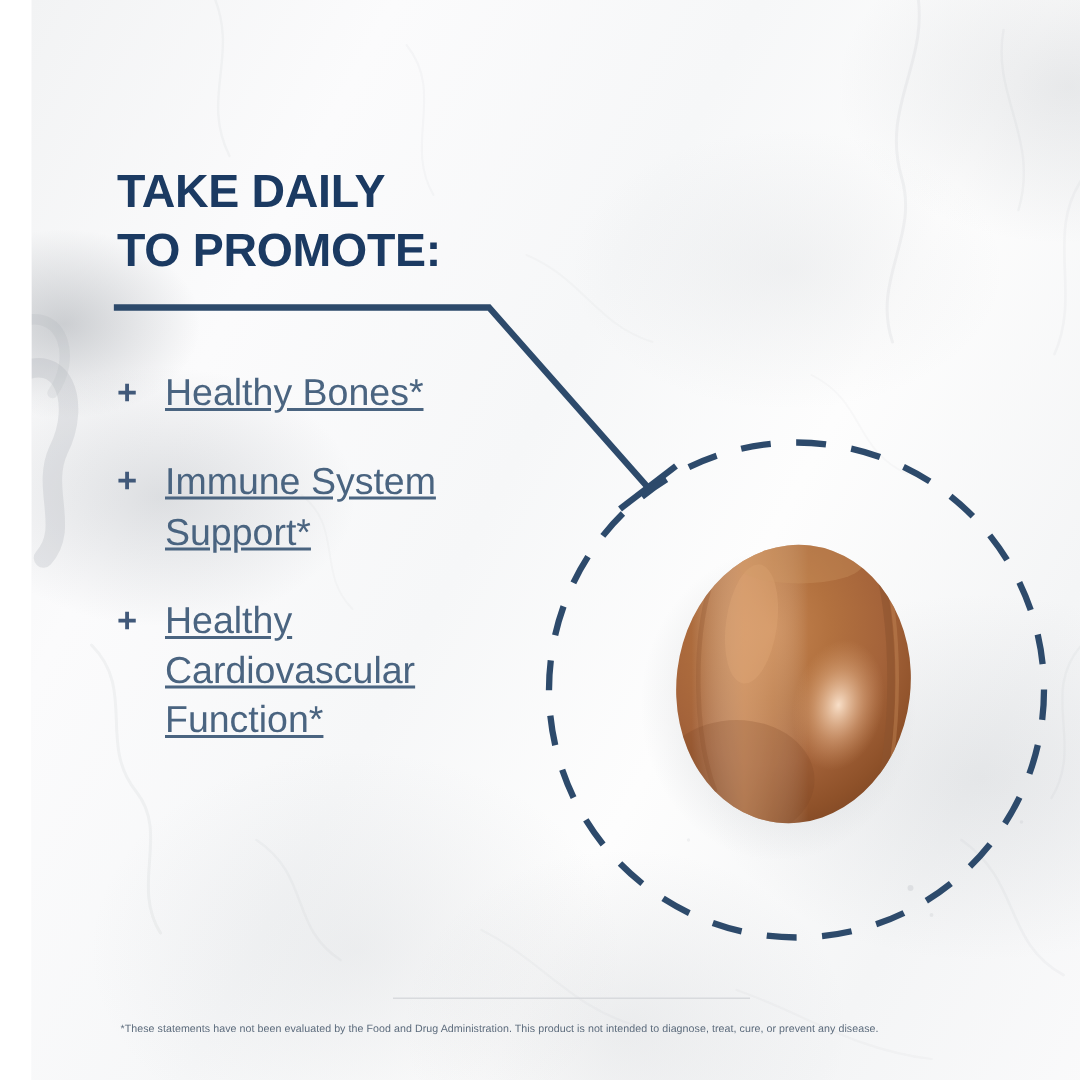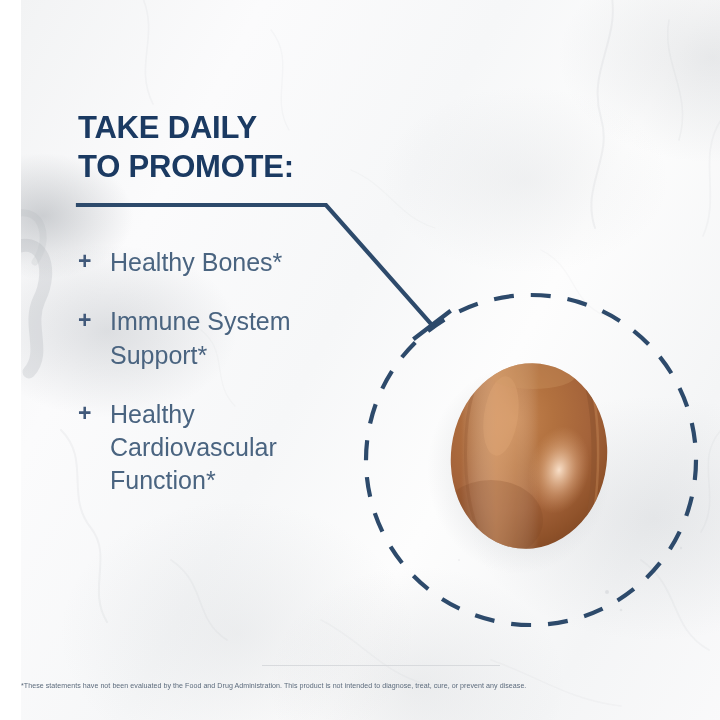--- a/index.html
+++ b/index.html
@@ -67,40 +67,40 @@
   }
   .bullet:last-child { margin-bottom: 0; }
   .bullet .plus {
     position: absolute;
     left: 0;
     top: 0;
     font-size: 23px;
     font-weight: 700;
     color: #41597a;
   }
-  .bullet .btext { white-space: pre-line; }
+  .bullet .btext { white-space: pre-line; text-decoration: underline; }
 
   
   .product { position: absolute; left: 0; top: 0; }
 
   
   .rule {
     position: absolute;
     left: 241px;
     top: 665px;
     width: 238px;
     height: 1px;
     background: #d8dadd;
   }
   .disclaimer {
     position: absolute;
     left: 0;
     top: 682px;
     width: 624px;
-    text-align: left;
+    text-align: center;
     font-size: 7.1px;
     line-height: 1.4;
     color: #5c6b7c;
     letter-spacing: 0.04px;
   }
 </style>
 </head>
 <body>
 
 <div id="stage">

